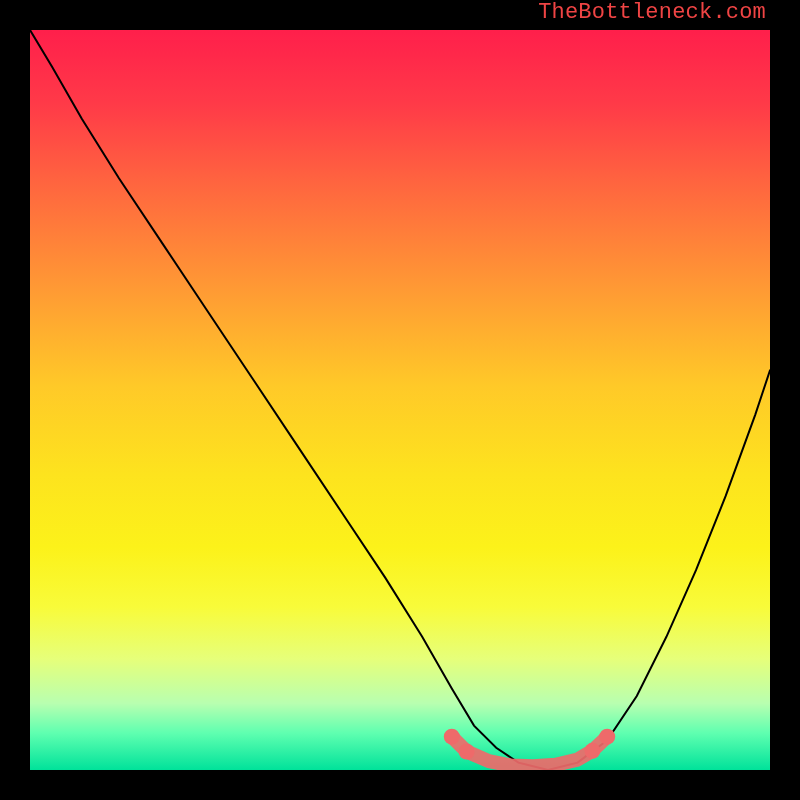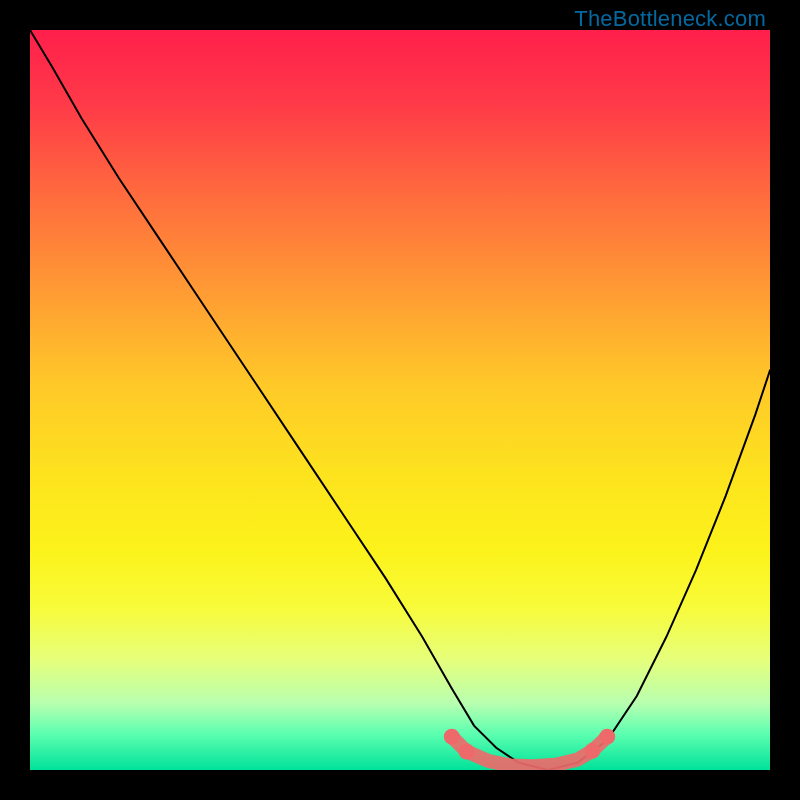--- a/index.html
+++ b/index.html
@@ -32,24 +32,24 @@
       #fcf21a 70%,
       #f8fb3a 78%,
       #e6ff7a 85%,
       #b8ffb0 91%,
       #5fffb0 95%,
       #00e29a 100%
     );
   }
   .watermark {
     position: absolute;
-    top: 6px;
+    top: 0;
     right: 34px;
-    color: #0369a1;
-    font-family: Liberation Sans, sans-serif;
+    color: #ef4444;
+    font-family: Liberation Mono, monospace;
     font-size: 22px;
     letter-spacing: 0.2px;
   }
   svg.curve {
     position: absolute;
     left: 0;
     top: 0;
     width: 740px;
     height: 740px;
   }

